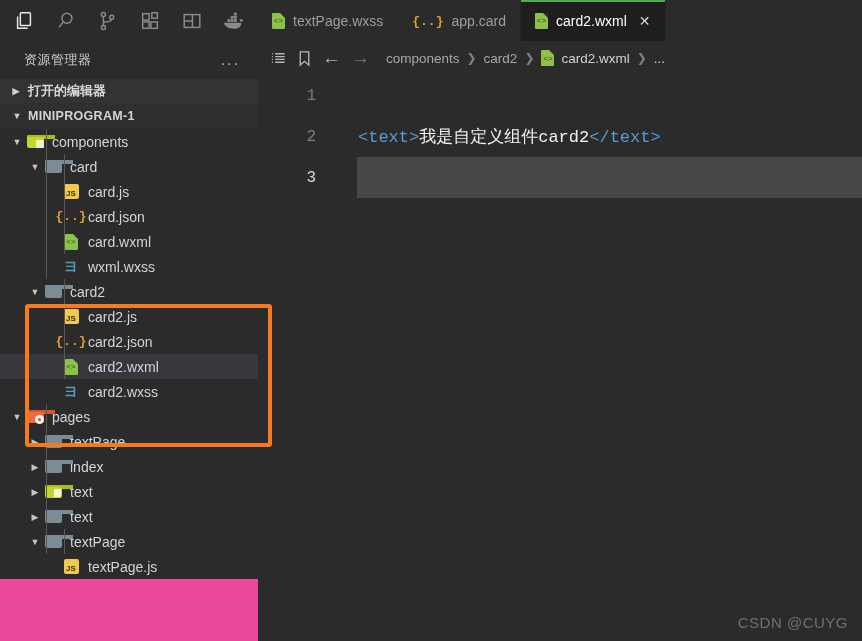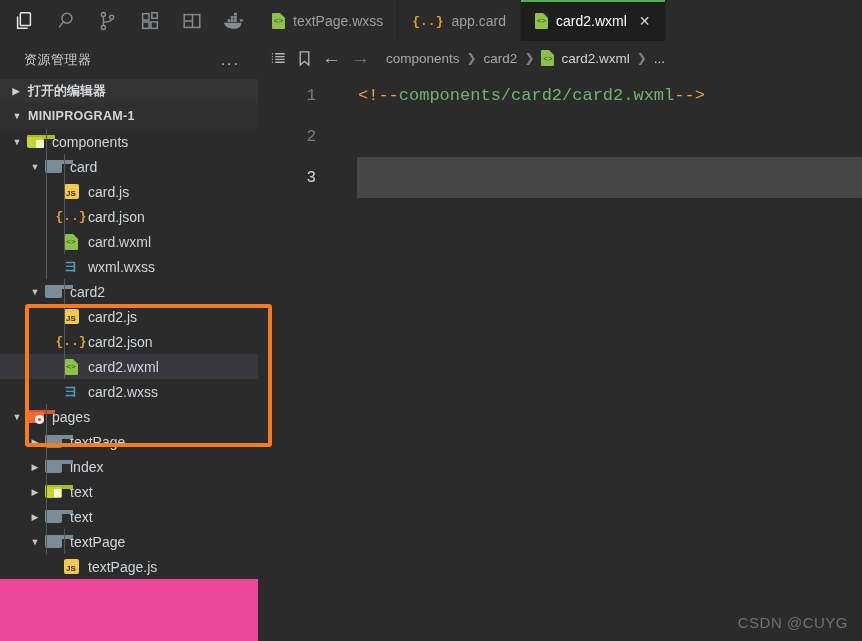--- a/index.html
+++ b/index.html
@@ -456,24 +456,24 @@
           </span>
           <span class="crumb file">card2.wxml</span>
           <span class="sep">❯</span>
           <span class="crumb file">...</span>
         </span>
     </div>
 
     <div id="code">
         <div class="cline">
           <span class="lnum">1</span>
-          <span class="ctext"><span class="tk-punct">&lt;!--</span><span class="tk-comment">components/card2/card2.wxml</span><span class="tk-punct">--&gt;</span></span>
         </div>
         <div class="cline">
           <span class="lnum">2</span>
+          <span class="ctext"><span class="tk-tag">&lt;text&gt;</span><span class="tk-plain">我是自定义组件card2</span><span class="tk-tag">&lt;/text&gt;</span></span>
         </div>
         <div class="cline active">
           <div class="hl"></div>
           <span class="lnum">3</span>
           <span class="ctext"></span>
         </div>
       </div>
   </div>
 
   <div id="watermark">CSDN @CUYG</div>

